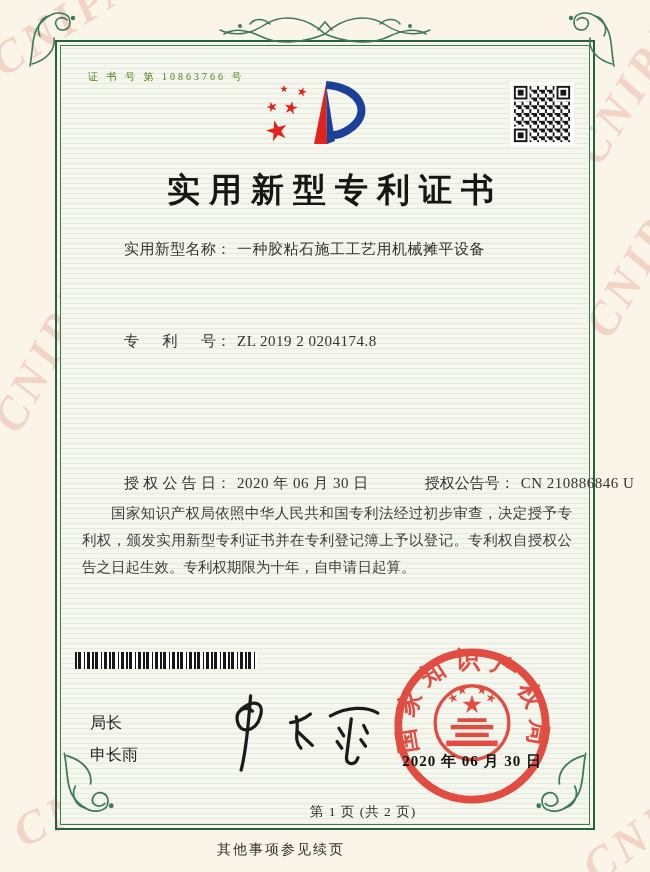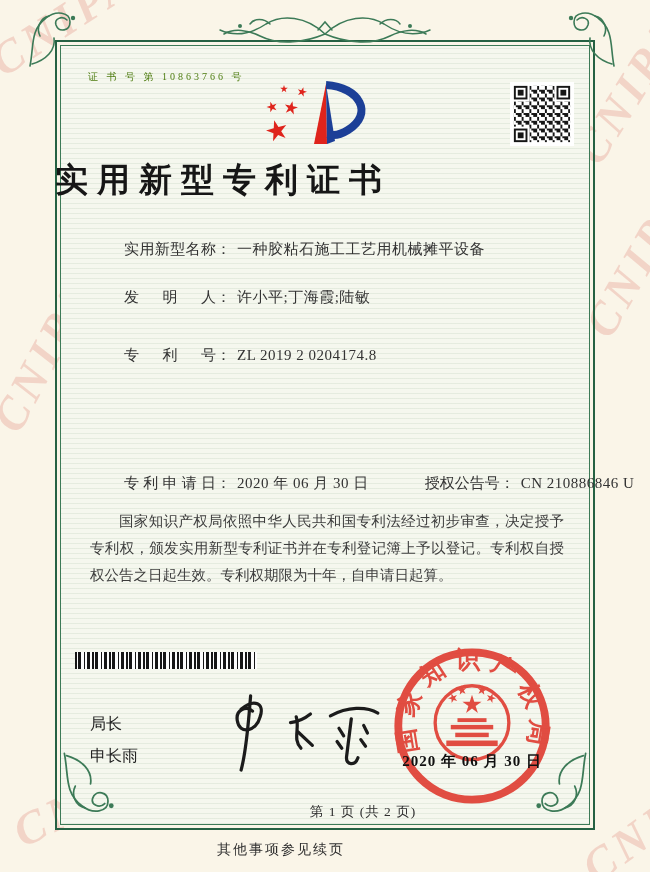--- a/index.html
+++ b/index.html
@@ -32,39 +32,39 @@
   .fl-tr{left:552px;top:4px;transform:scaleX(-1);}
   .fl-bl{left:60px;top:742px;transform:scaleY(-1);}
   .fl-br{left:518px;top:742px;transform:scale(-1,-1);}
   .fl-topc{left:210px;top:8px;}
 
   
   .content{position:absolute;inset:0;z-index:3;color:#2a2a2a;}
   .cert-no{position:absolute;left:88px;top:70px;font-size:10px;letter-spacing:3px;color:#4d7c0f;}
   .logo{position:absolute;left:256px;top:80px;}
   .qr{position:absolute;left:510px;top:82px;width:64px;height:64px;}
-  .title{position:absolute;left:55px;top:158px;width:560px;
+  .title{position:absolute;left:55px;top:168px;width:560px;text-align:center;
       font-size:33px;font-weight:bold;letter-spacing:9px;color:#161616;}
 
   .row{position:absolute;left:88px;width:475px;font-size:15px;color:#333;white-space:nowrap;margin-left:36px;}
   .lab{display:inline-block;width:92px;text-align:justify;text-align-last:justify;vertical-align:bottom;}
   .colon{margin-right:6px;}
   .val{letter-spacing:.5px;}
   .row-grant .g2{margin-left:56px;}
 
   .paras{position:absolute;left:82px;top:500px;width:490px;font-size:14.5px;
       line-height:1.86;color:#3c3c3c;text-align:justify;}
-  .paras p{margin:8px;text-indent:2em;}
+  .paras p{margin:0;text-indent:2em;}
 
   .barcode{position:absolute;left:75px;top:652px;width:182px;height:17px;
       background:repeating-linear-gradient(90deg,
         #161616 0 2px,#fdfdfd 2px 3px,#161616 3px 6px,#fdfdfd 6px 9px,
         #161616 9px 10px,#fdfdfd 10px 12px,#161616 12px 15px,#fdfdfd 15px 17px);}
 
-  .signer{position:absolute;left:90px;top:708px;font-family:Liberation Sans, sans-serif;
+  .signer{position:absolute;left:90px;top:708px;font-family:Liberation Mono, monospace;
       font-size:16px;color:#222;line-height:2.0;}
   .signature{position:absolute;left:205px;top:688px;}
 
   .seal{position:absolute;left:386px;top:640px;width:172px;height:172px;}
   .seal-date{position:absolute;left:386px;top:752px;width:172px;text-align:center;
       font-size:15px;font-weight:bold;color:#101010;letter-spacing:1px;}
 
   .page-num{position:absolute;left:55px;top:803px;width:616px;text-align:center;
       font-size:13.5px;color:#2e2e2e;letter-spacing:1px;}
   .footer-note{position:absolute;left:0;top:841px;width:562px;text-align:center;
@@ -177,28 +177,25 @@
           <rect x="3" y="25" width="5" height="5" fill="#fff"></rect>
           <rect x="4" y="26" width="3" height="3" fill="#161616"></rect>
       </g>
     </svg>
 
     <div class="title">实用新型专利证书</div>
 
     <div class="row" style="top:240px">
       <span class="lab">实用新型名称</span><span class="colon">：</span><span class="val">一种胶粘石施工工艺用机械摊平设备</span>
     </div>
-    <div class="row" style="top:288px">
-      <span class="lab">发明人</span><span class="colon">：</span><span class="val">许小平;丁海霞;陆敏</span>
-    </div>
-    <div class="row" style="top:346px">
+    <div class="row" style="top:332px">
       <span class="lab">专利号</span><span class="colon">：</span><span class="val">ZL 2019 2 0204174.8</span>
     </div>
     <div class="row row-grant" style="top:474px">
-      <span class="lab">专利申请日</span><span class="colon">：</span><span class="val">2020 年 06 月 30 日</span><span class="g2">授权公告号</span><span class="colon">：</span><span class="val">CN 210886846 U</span>
+      <span class="lab">授权公告日</span><span class="colon">：</span><span class="val">2020 年 06 月 30 日</span><span class="g2">授权公告号</span><span class="colon">：</span><span class="val">CN 210886846 U</span>
     </div>
 
     <div class="paras">
       <p>国家知识产权局依照中华人民共和国专利法经过初步审查，决定授予专利权，颁发实用新型专利证书并在专利登记簿上予以登记。专利权自授权公告之日起生效。专利权期限为十年，自申请日起算。</p>
     </div>
 
     <div class="barcode"></div>
 
     <div class="signer">
       <div>局长</div>

